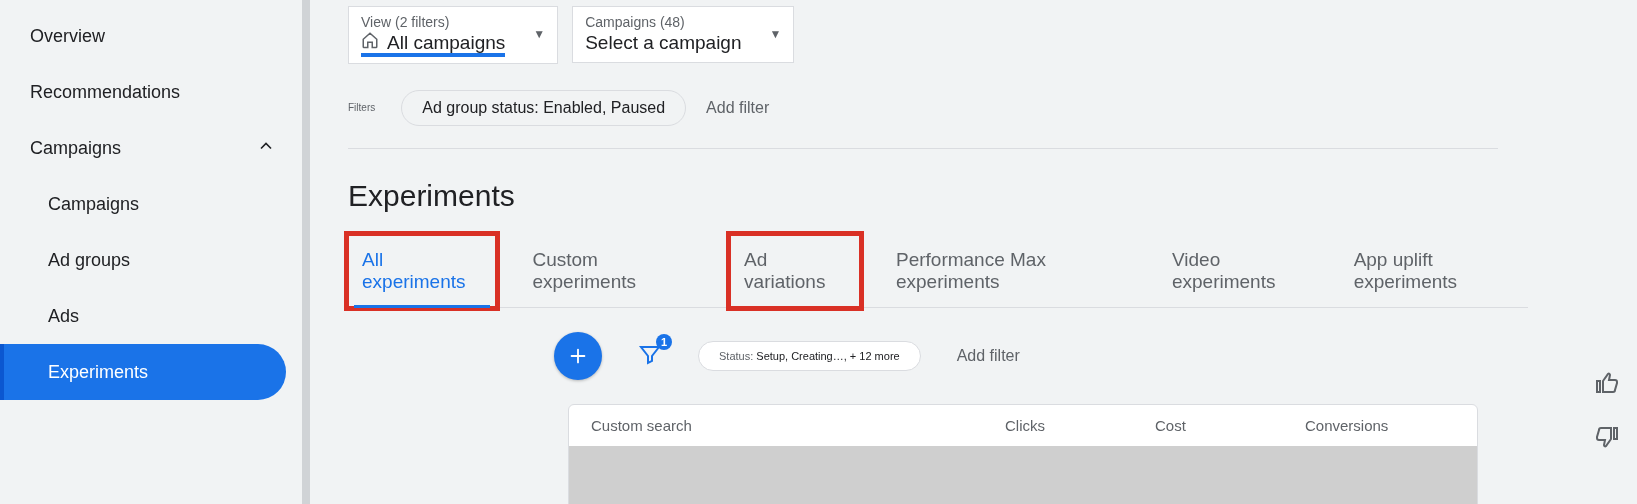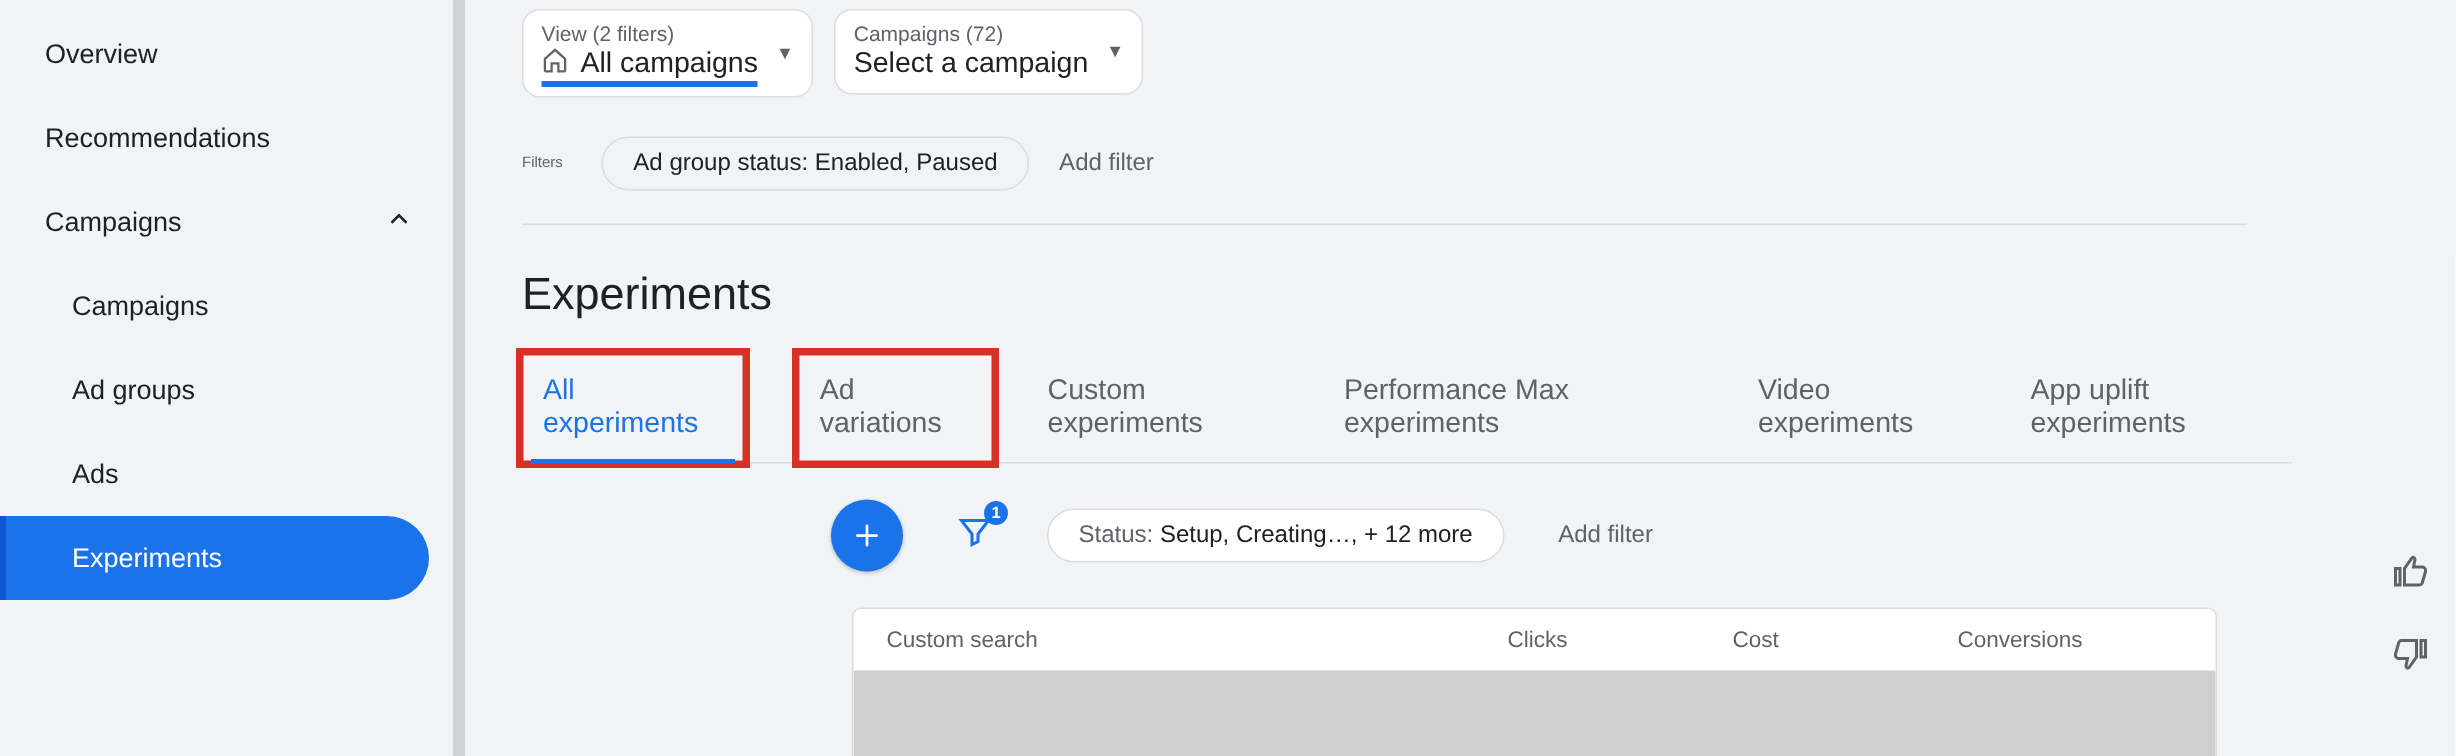--- a/index.html
+++ b/index.html
@@ -19,21 +19,21 @@
   .sidebar::after{content:"";position:absolute;right:0;top:0;width:8px;height:100%;background:#d0d3d6;}
   .nav-list{list-style:none;margin:0;padding:8px 0 0 0;}
   .nav-item{display:flex;align-items:center;justify-content:space-between;padding:0 34px 0 30px;height:56px;font-size:18px;color:var(--text);cursor:pointer;}
   .nav-sub{padding-left:48px;font-size:18px;color:var(--text);}
   .nav-active{position:relative;color:#fff;background:var(--blue);font-weight:500;border-radius:0 30px 30px 0;margin-right:24px;}
   .nav-active::before{content:"";position:absolute;left:0;top:0;width:4px;height:100%;background:#0b57d0;}
   .chev{font-size:18px;color:var(--text);}
   
   .main{flex:1;padding:0 0 0 38px;overflow:hidden;position:relative;}
   .toprow{display:flex;align-items:flex-start;gap:14px;padding-top:6px;}
-  .dd{background:#fff;border:1px solid var(--border);border-radius:12px;display:flex;align-items:center;padding:6px 12px;gap:12px;cursor:pointer;}
+  .dd{background:#fff;border:1px solid var(--border);border-radius:0;display:flex;align-items:center;padding:6px 12px;gap:28px;cursor:pointer;}
   .dd .caret{color:var(--text-subtle);font-size:12px;}
   .dd-col{display:flex;flex-direction:column;line-height:1.3;}
   .dd-top{font-size:14px;color:var(--text-subtle);}
   .dd-bot{font-size:19px;color:var(--text);display:flex;gap:8px;}
   .dd-bold{font-size:19px;color:var(--text);font-weight:400;}
   .home-icon svg{width:18px;height:18px;}
   .view-underline{position:absolute;left:0;bottom:-1px;height:4px;background:var(--blue);right:0;}
   .dd.view{position:relative;padding-bottom:7px;}
   .dd.view .bot-wrap{position:relative;}
   .filters-row{display:flex;align-items:center;gap:20px;padding-top:26px;padding-bottom:22px;border-bottom:1px solid var(--border);width:1150px;}
@@ -45,21 +45,21 @@
   .tab{padding:14px 0;font-size:19px;color:var(--text-subtle);cursor:pointer;position:relative;}
   .tab.active{color:var(--blue);}
   .tab.active::after{content:"";position:absolute;left:6px;right:6px;bottom:-1px;height:3px;background:var(--blue);}
   .tab-boxed{outline:5px solid var(--red);outline-offset:-1px;padding-left:14px;padding-right:14px;}
   .toolbar{display:flex;align-items:center;gap:36px;padding-top:24px;padding-left:206px;}
   .fab{width:48px;height:48px;border-radius:50%;background:var(--blue);display:flex;align-items:center;justify-content:center;cursor:pointer;box-shadow:0 1px 3px rgba(0,0,0,.25);}
   .fab svg{width:22px;height:22px;}
   .filter-funnel{position:relative;color:var(--blue);cursor:pointer;}
   .filter-funnel svg{width:24px;height:24px;}
   .funnel-badge{position:absolute;top:-8px;right:-10px;background:var(--blue);color:#fff;font-size:11px;width:16px;height:16px;border-radius:50%;display:flex;align-items:center;justify-content:center;font-weight:bold;}
-  .chip2{border:1px solid var(--chip-border);border-radius:22px;padding:8px 20px;font-size:16px;color:var(--text-subtle);background:#fff;cursor:pointer;text-align:center;}
+  .chip2{border:1px solid var(--chip-border);border-radius:22px;padding:8px 20px;font-size:11px;color:var(--text-subtle);background:#fff;cursor:pointer;text-align:center;}
   .chip2 .strong{color:var(--text);}
   .table-card{background:#fff;border:1px solid var(--border);border-radius:6px;margin-top:24px;margin-left:220px;width:908px;overflow:hidden;}
   .table-head{display:flex;align-items:center;padding:12px 22px;font-size:15px;color:var(--text-subtle);}
   .th-first{flex:1;}
   .th-num{width:150px;text-align:left;}
   .table-body{height:78px;background:#cfcfcf;}
   .feedback{position:absolute;right:18px;bottom:52px;display:flex;flex-direction:column;gap:24px;color:var(--text-subtle);}
   .feedback div{cursor:pointer;}
   .feedback svg{width:24px;height:24px;}
 </style>
@@ -113,39 +113,39 @@
             </span>
             <span>All campaigns</span>
             <span class="view-underline"></span>
           </span>
         </div>
         <span class="caret">▼</span>
       </div>
 
       <div class="dd">
         <div class="dd-col">
-          <span class="dd-top">Campaigns (72)</span>
+          <span class="dd-top">Campaigns (48)</span>
           <span class="dd-bold">Select a campaign</span>
         </div>
         <span class="caret">▼</span>
       </div>
     </div>
 
     <div class="filters-row">
       <span class="filters-label">Filters</span>
       <span class="chip">Ad group status: Enabled, Paused</span>
       <span class="add-filter">Add filter</span>
     </div>
 
     <div class="page-title">Experiments</div>
 
     <div class="tabs">
       <div class="tab active tab-boxed">All experiments</div>
+      <div class="tab">Custom experiments</div>
       <div class="tab tab-boxed">Ad variations</div>
-      <div class="tab">Custom experiments</div>
       <div class="tab">Performance Max experiments</div>
       <div class="tab">Video experiments</div>
       <div class="tab">App uplift experiments</div>
     </div>
 
     <div class="toolbar">
       <div class="fab">
         <svg viewBox="0 0 24 24">
             <path stroke="#fff" stroke-width="2" stroke-linecap="round" d="M12 5v14M5 12h14"></path>
           </svg>

